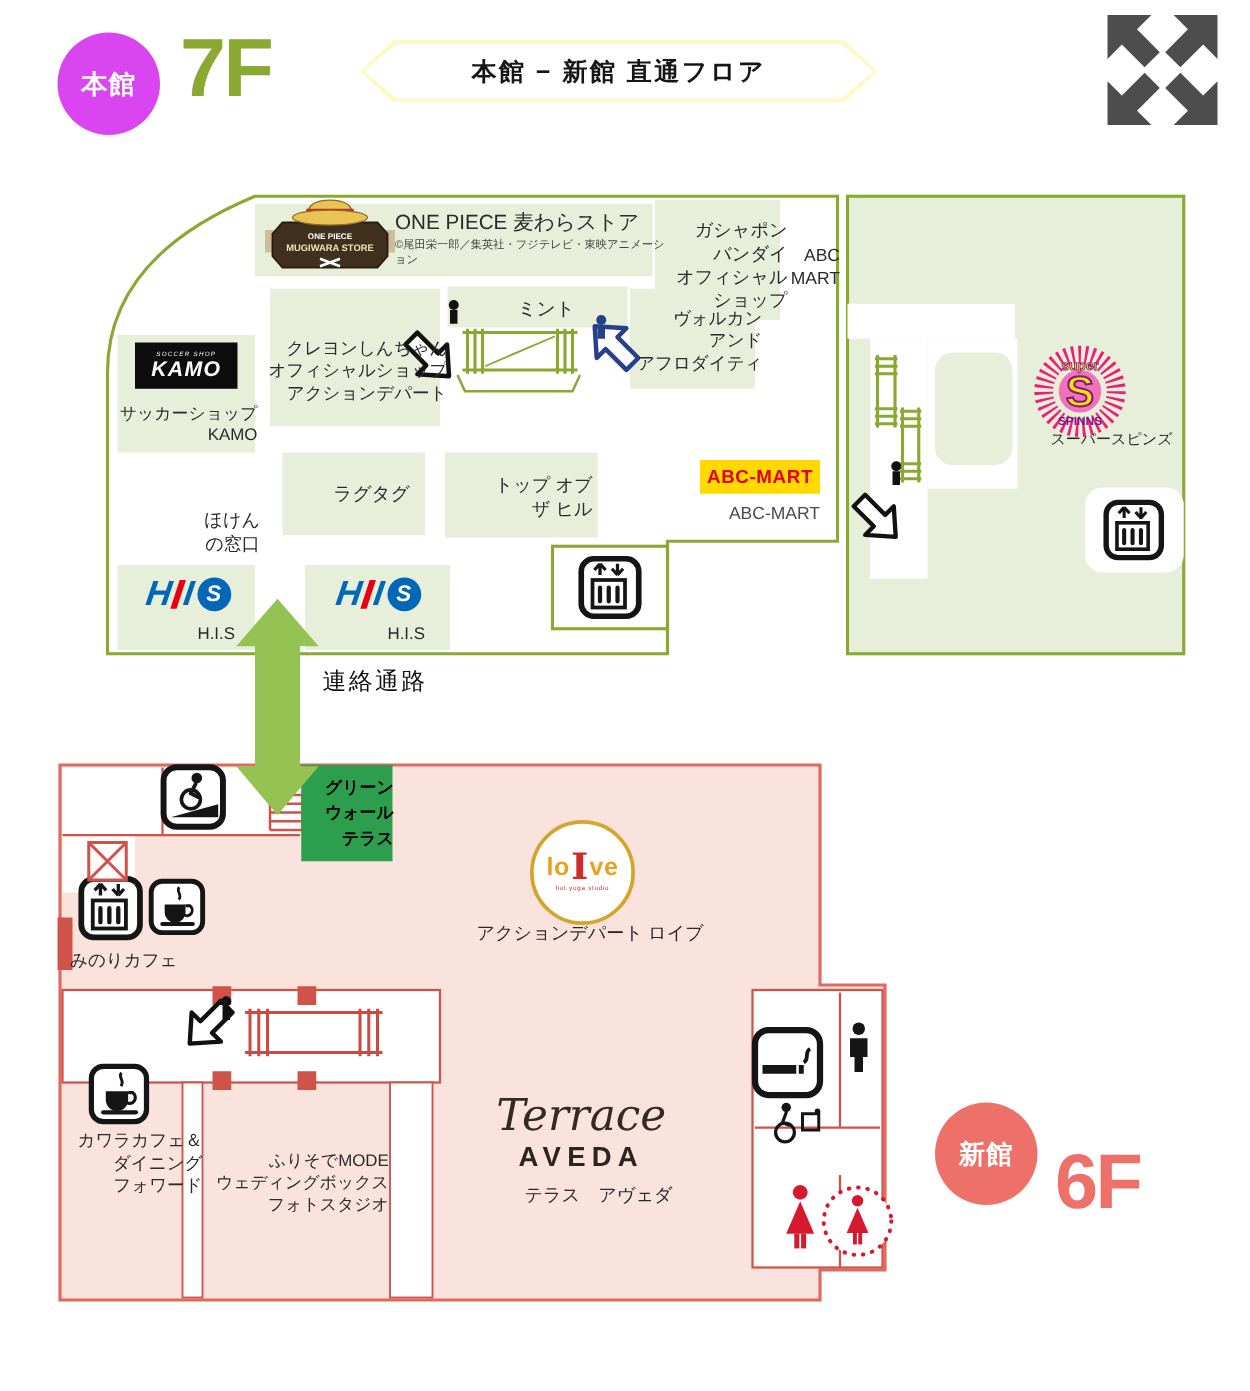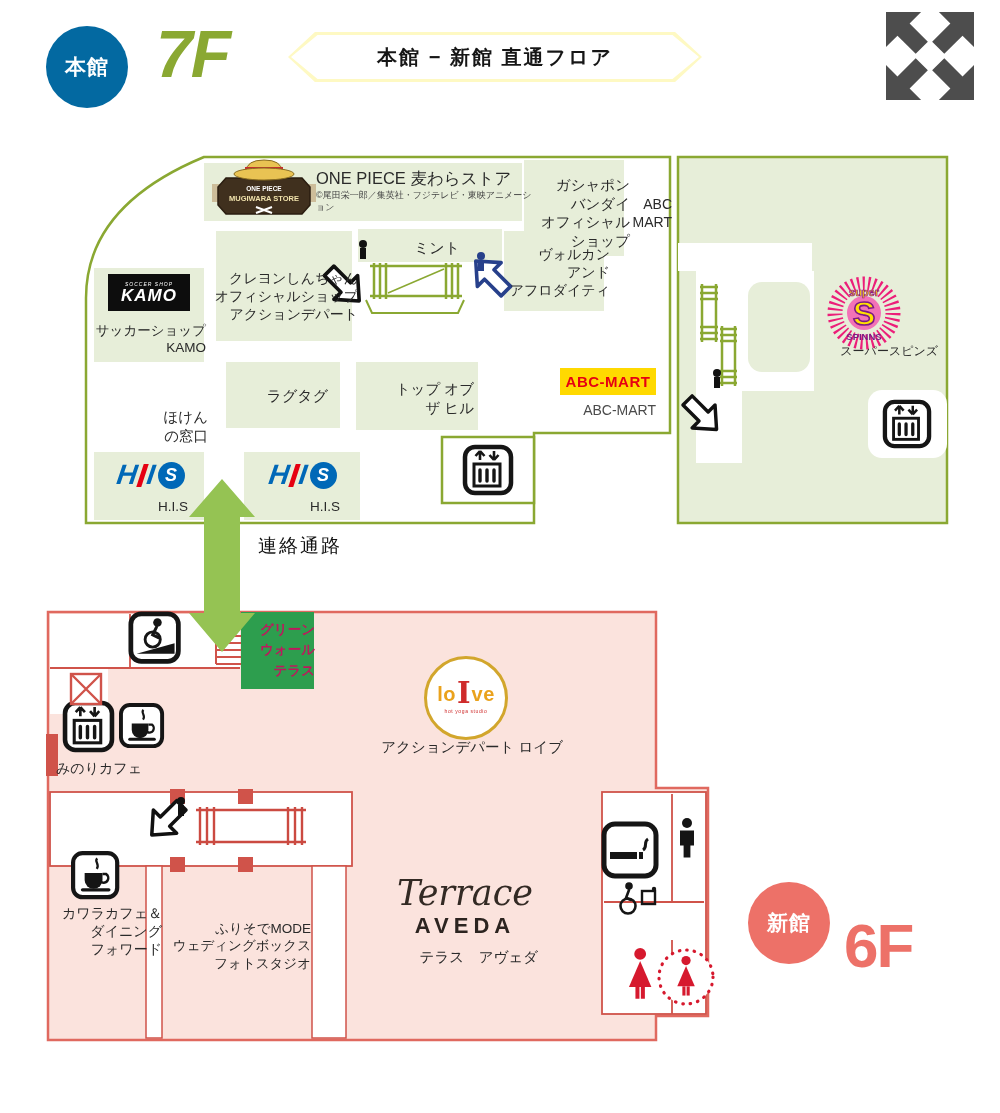--- a/index.html
+++ b/index.html
@@ -6,24 +6,24 @@
   #stage{position:relative;width:1000px;height:1113px;background:#fff;overflow:hidden;
          font-family:"Liberation Sans","DejaVu Sans",sans-serif;}
   #mapsvg{position:absolute;left:0;top:0;z-index:1;}
   .lbl{position:absolute;z-index:3;white-space:pre-line;text-align:right;line-height:1.28;color:#2a2a2a;}
   .left{text-align:left;}
   svg text{font-family:"Liberation Sans","DejaVu Sans",sans-serif;}
 
   
   .badge{position:absolute;border-radius:50%;display:flex;align-items:center;justify-content:center;
          color:#fff;font-weight:700;z-index:3;letter-spacing:1px;}
-  .badge7{left:46px;top:26px;width:82px;height:82px;background:#0369a1;font-size:21px;}
+  .badge7{left:46px;top:26px;width:82px;height:82px;background:#d946ef;font-size:21px;}
   .badge6{left:748px;top:882px;width:82px;height:82px;background:#ed7168;font-size:21px;}
   .floorbig{position:absolute;font-weight:800;z-index:3;letter-spacing:-2px;}
-  .floor7big{left:156px;top:16px;font-size:66px;color:#8aa832;font-style:italic;}
+  .floor7big{left:144px;top:16px;font-size:66px;color:#8aa832;}
   .floor6big{left:844px;top:870px;font-size:62px;color:#ed7168;margin-top:40px;}
   .banner-out{position:absolute;left:288px;top:32px;width:414px;height:50px;background:#fef9c3;z-index:3;
       clip-path:polygon(0 50%,6.5% 0,93.5% 0,100% 50%,93.5% 100%,6.5% 100%);}
   .banner-in{position:absolute;left:3px;top:3px;width:408px;height:44px;background:#fff;
       clip-path:polygon(0 50%,6.5% 0,93.5% 0,100% 50%,93.5% 100%,6.5% 100%);
       display:flex;align-items:center;justify-content:center;font-size:20px;font-weight:700;color:#161616;letter-spacing:2px;}
 
   
   .kamo{position:absolute;left:108px;top:274px;width:82px;height:37px;background:#0d0d0d;color:#fff;z-index:2;
         display:flex;flex-direction:column;align-items:center;justify-content:center;}
@@ -38,21 +38,21 @@
          font-style:italic;display:flex;align-items:center;justify-content:center;margin-left:2px;}
   .loive{position:absolute;left:424px;top:656px;width:78px;height:78px;border-radius:50%;background:#fff;
          border:3px solid #d2a62c;z-index:2;display:flex;flex-direction:column;align-items:center;justify-content:center;}
   .loive-row{display:flex;align-items:center;}
   .loive-lo,.loive-ve{font-size:20px;font-weight:800;color:#eaa21c;letter-spacing:.5px;}
   .loive-i{font-size:29px;font-weight:800;color:#cf2b2b;font-family:"DejaVu Serif",serif;line-height:.8;margin:0 1px;}
   .loive-sub{font-size:5px;color:#cf2b2b;letter-spacing:.6px;margin-top:2px;}
   .terrace{position:absolute;left:380px;top:876px;width:170px;z-index:3;text-align:center;}
   .terrace-script{font-family:"DejaVu Serif",serif;font-style:italic;font-size:35px;color:#332a24;line-height:1;}
   .terrace-caps{font-size:22px;letter-spacing:5px;font-weight:700;color:#2c2420;margin-top:2px;}
-  .greenwall-lbl{left:241px;top:620px;width:74px;font-size:13.5px;font-weight:700;color:#be185d;line-height:1.5;}
+  .greenwall-lbl{left:241px;top:620px;width:74px;font-size:13.5px;font-weight:700;color:#000000;line-height:1.5;}
 </style>
 </head>
 <body>
 
 <div id="stage">
 
 <svg id="mapsvg" width="1000" height="1113" viewBox="0 0 1000 1113">
   <defs>
     <path id="xa" d="M0,0 H26 L17.5,8.5 L31,22 L22,31 L8.5,17.5 L0,26 Z"></path>
     <path id="arrowR" d="M0,9 L21,9 L21,0 L38,15 L21,30 L21,21 L0,21 Z"></path>

